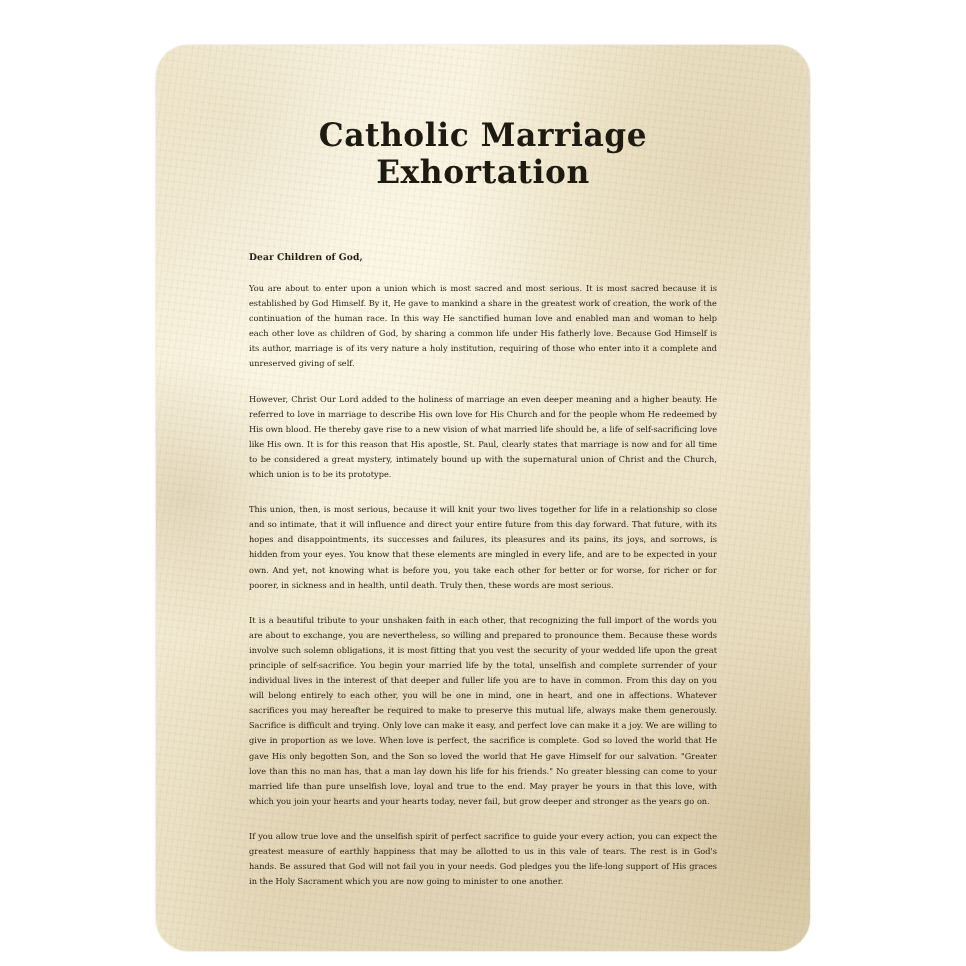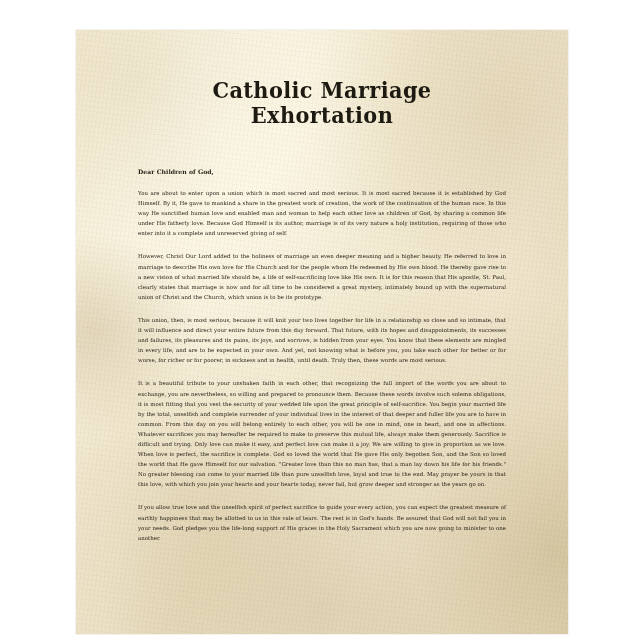--- a/index.html
+++ b/index.html
@@ -17,28 +17,29 @@
     position: relative;
     width: 644px;
     height: 644px;
     background: #ffffff;
     display: flex;
     align-items: center;
     justify-content: center;
   }
   .poster {
     position: relative;
-    width: 492px;
+    width: 436px;
     height: 604px;
     margin-top: 20px;
     background:
       radial-gradient(ellipse at 30% 18%, rgba(255,252,238,0.95) 0%, rgba(250,243,222,0.55) 38%, rgba(232,219,186,0.18) 70%, rgba(214,198,160,0.22) 100%),
       linear-gradient(115deg, #efe6cc 0%, #f4ecd6 22%, #e9dfc2 48%, #f1e8d1 70%, #e3d7b6 100%);
     box-shadow: 0 0 1px rgba(120,105,70,0.5);
     overflow: hidden;
+    border-radius: 22px;
   }
   .poster:before {
     content: "";
     position: absolute;
     inset: 0;
     background:
       radial-gradient(circle at 12% 8%, rgba(188,166,116,0.20) 0%, rgba(188,166,116,0) 24%),
       radial-gradient(circle at 86% 14%, rgba(176,152,101,0.18) 0%, rgba(176,152,101,0) 28%),
       radial-gradient(circle at 74% 62%, rgba(196,176,129,0.16) 0%, rgba(196,176,129,0) 30%),
       radial-gradient(circle at 22% 78%, rgba(180,158,108,0.17) 0%, rgba(180,158,108,0) 26%),

